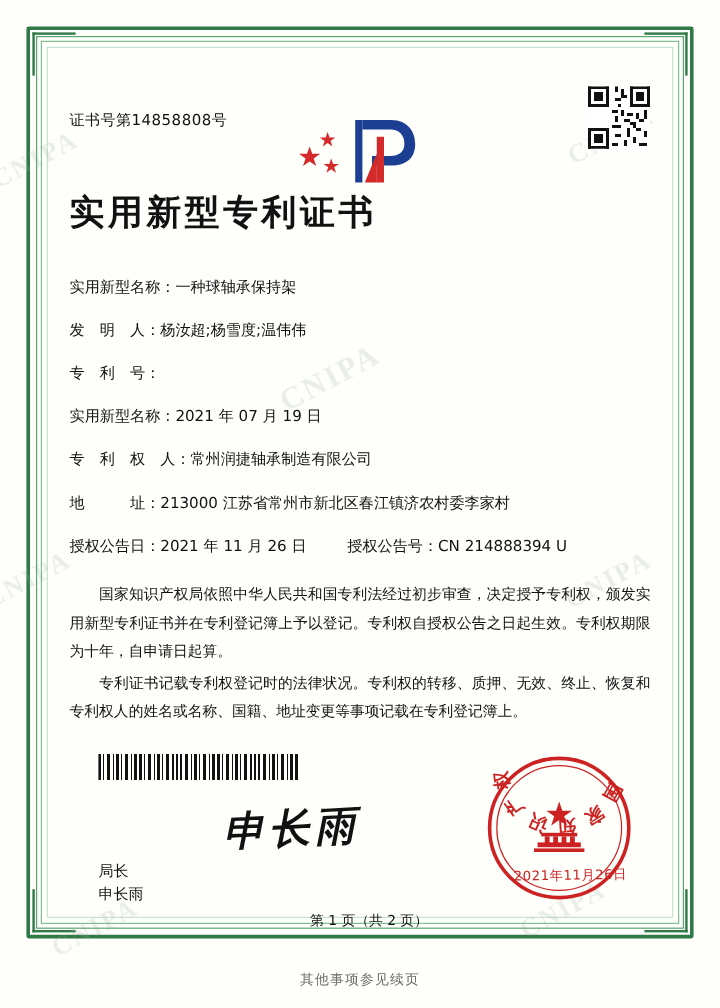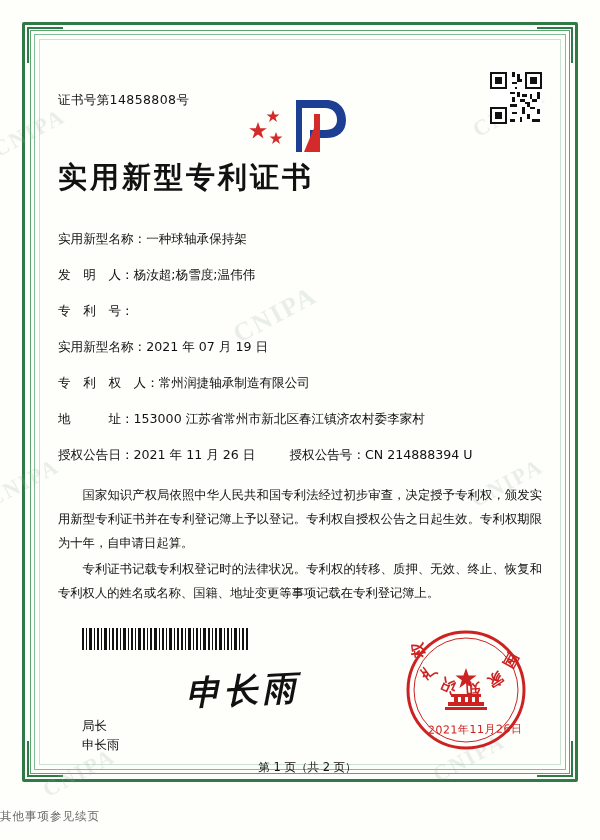--- a/index.html
+++ b/index.html
@@ -213,21 +213,21 @@
     text-align: center;
     font-size: 11.5px;
     color: #111;
     padding-left: 15px;
   }
 
   .footer-note {
     position: absolute;
     left: 0; right: 0;
     bottom: 16px;
-    text-align: left;
+    text-align: center;
     font-size: 11.5px;
     color: #6b6b6b;
     letter-spacing: 1px;
   }
 </style>
 </head>
 <body>
 
 <div class="page">
 
@@ -334,21 +334,21 @@
         <span class="value">2021 年 07 月 19 日</span>
       </div>
 
       <div class="field">
         <span class="label">专　利　权　人：</span>
         <span class="value">常州润捷轴承制造有限公司</span>
       </div>
 
       <div class="field">
         <span class="label">地　　　址：</span>
-        <span class="value">153000 江苏省常州市新北区春江镇济农村委李家村</span>
+        <span class="value">213000 江苏省常州市新北区春江镇济农村委李家村</span>
       </div>
 
       <div class="field two-col">
         <span class="label">授权公告日：</span>
         <span>2021 年 11 月 26 日</span>
         <span class="col2">授权公告号：</span>
         <span>CN 214888394 U</span>
       </div>
 
     </div>

